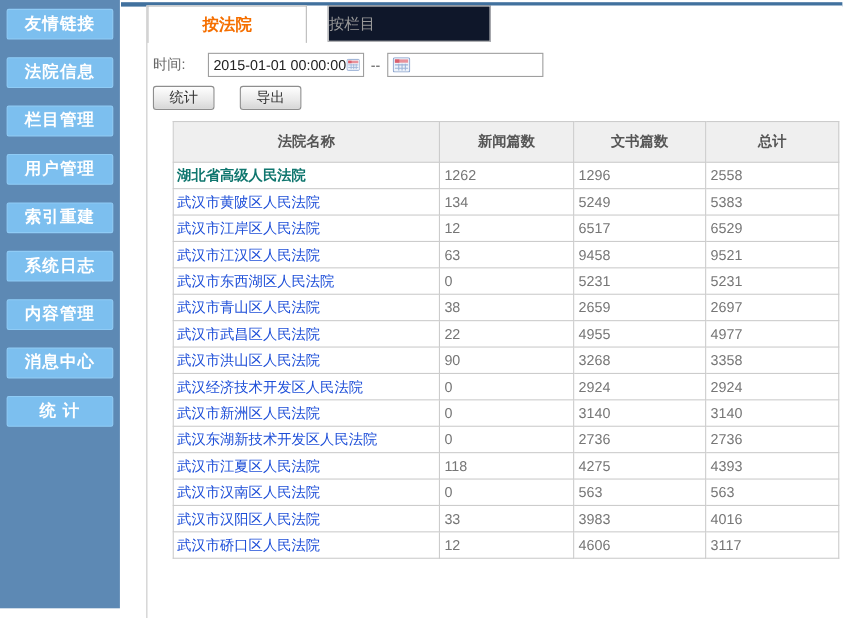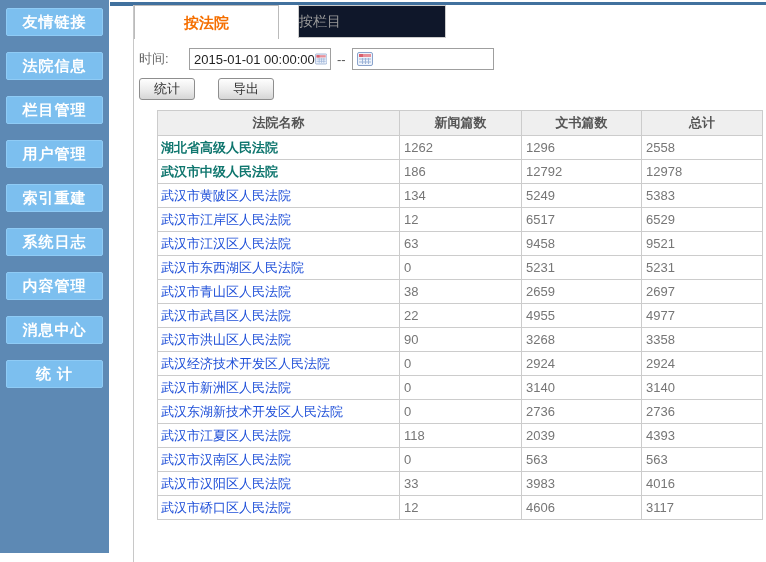--- a/index.html
+++ b/index.html
@@ -40,21 +40,21 @@
 
   .btn-row { margin:8px 0 0 5px; display:flex; }
   .push-btn { width:56px; height:22px; border:1px solid #8e8e8e; border-radius:3px;
               background:linear-gradient(#fefefe,#e9e9e9 60%,#d6d6d6); color:#333;
               font-size:13px; font-family:"Liberation Sans", sans-serif; cursor:pointer; }
   .push-btn + .push-btn { margin-left:23px; }
 
   
   table.stats { margin:10px 0 0 23px; border-collapse:collapse; table-layout:fixed;
                 width:605px; border:1px solid #b0b0b0; }
-  table.stats th { background:#efefef; border:1px solid #ccc; height:25px;
+  table.stats th { background:#efefef; border:1px solid #ccc; height:37px;
                    font-size:13px; color:#555; font-weight:bold; }
   table.stats td { border:1px solid #ccc; height:24px; font-size:13px; color:#767676;
                    padding-left:4px; text-align:left; background:#fff; white-space:nowrap;
                    overflow:hidden; }
   table.stats td.name { color:#1d4ed8; padding-left:3px; }
   table.stats tr.bold td.name { color:#0f766e; font-weight:bold; }
 
   .cal-icon { display:inline-block; width:16px; height:14px; cursor:pointer; }
 </style>
 </head>
@@ -136,26 +136,20 @@
             <th>总计</th>
           </tr>
       </thead>
       <tbody>
           <tr class="bold">
             <td class="name">湖北省高级人民法院</td>
             <td>1262</td>
             <td>1296</td>
             <td>2558</td>
           </tr>
-          <tr class="bold">
-            <td class="name">武汉市中级人民法院</td>
-            <td>186</td>
-            <td>12792</td>
-            <td>12978</td>
-          </tr>
           <tr>
             <td class="name">武汉市黄陂区人民法院</td>
             <td>134</td>
             <td>5249</td>
             <td>5383</td>
           </tr>
           <tr>
             <td class="name">武汉市江岸区人民法院</td>
             <td>12</td>
             <td>6517</td>
@@ -205,21 +199,21 @@
           </tr>
           <tr>
             <td class="name">武汉东湖新技术开发区人民法院</td>
             <td>0</td>
             <td>2736</td>
             <td>2736</td>
           </tr>
           <tr>
             <td class="name">武汉市江夏区人民法院</td>
             <td>118</td>
-            <td>2039</td>
+            <td>4275</td>
             <td>4393</td>
           </tr>
           <tr>
             <td class="name">武汉市汉南区人民法院</td>
             <td>0</td>
             <td>563</td>
             <td>563</td>
           </tr>
           <tr>
             <td class="name">武汉市汉阳区人民法院</td>

